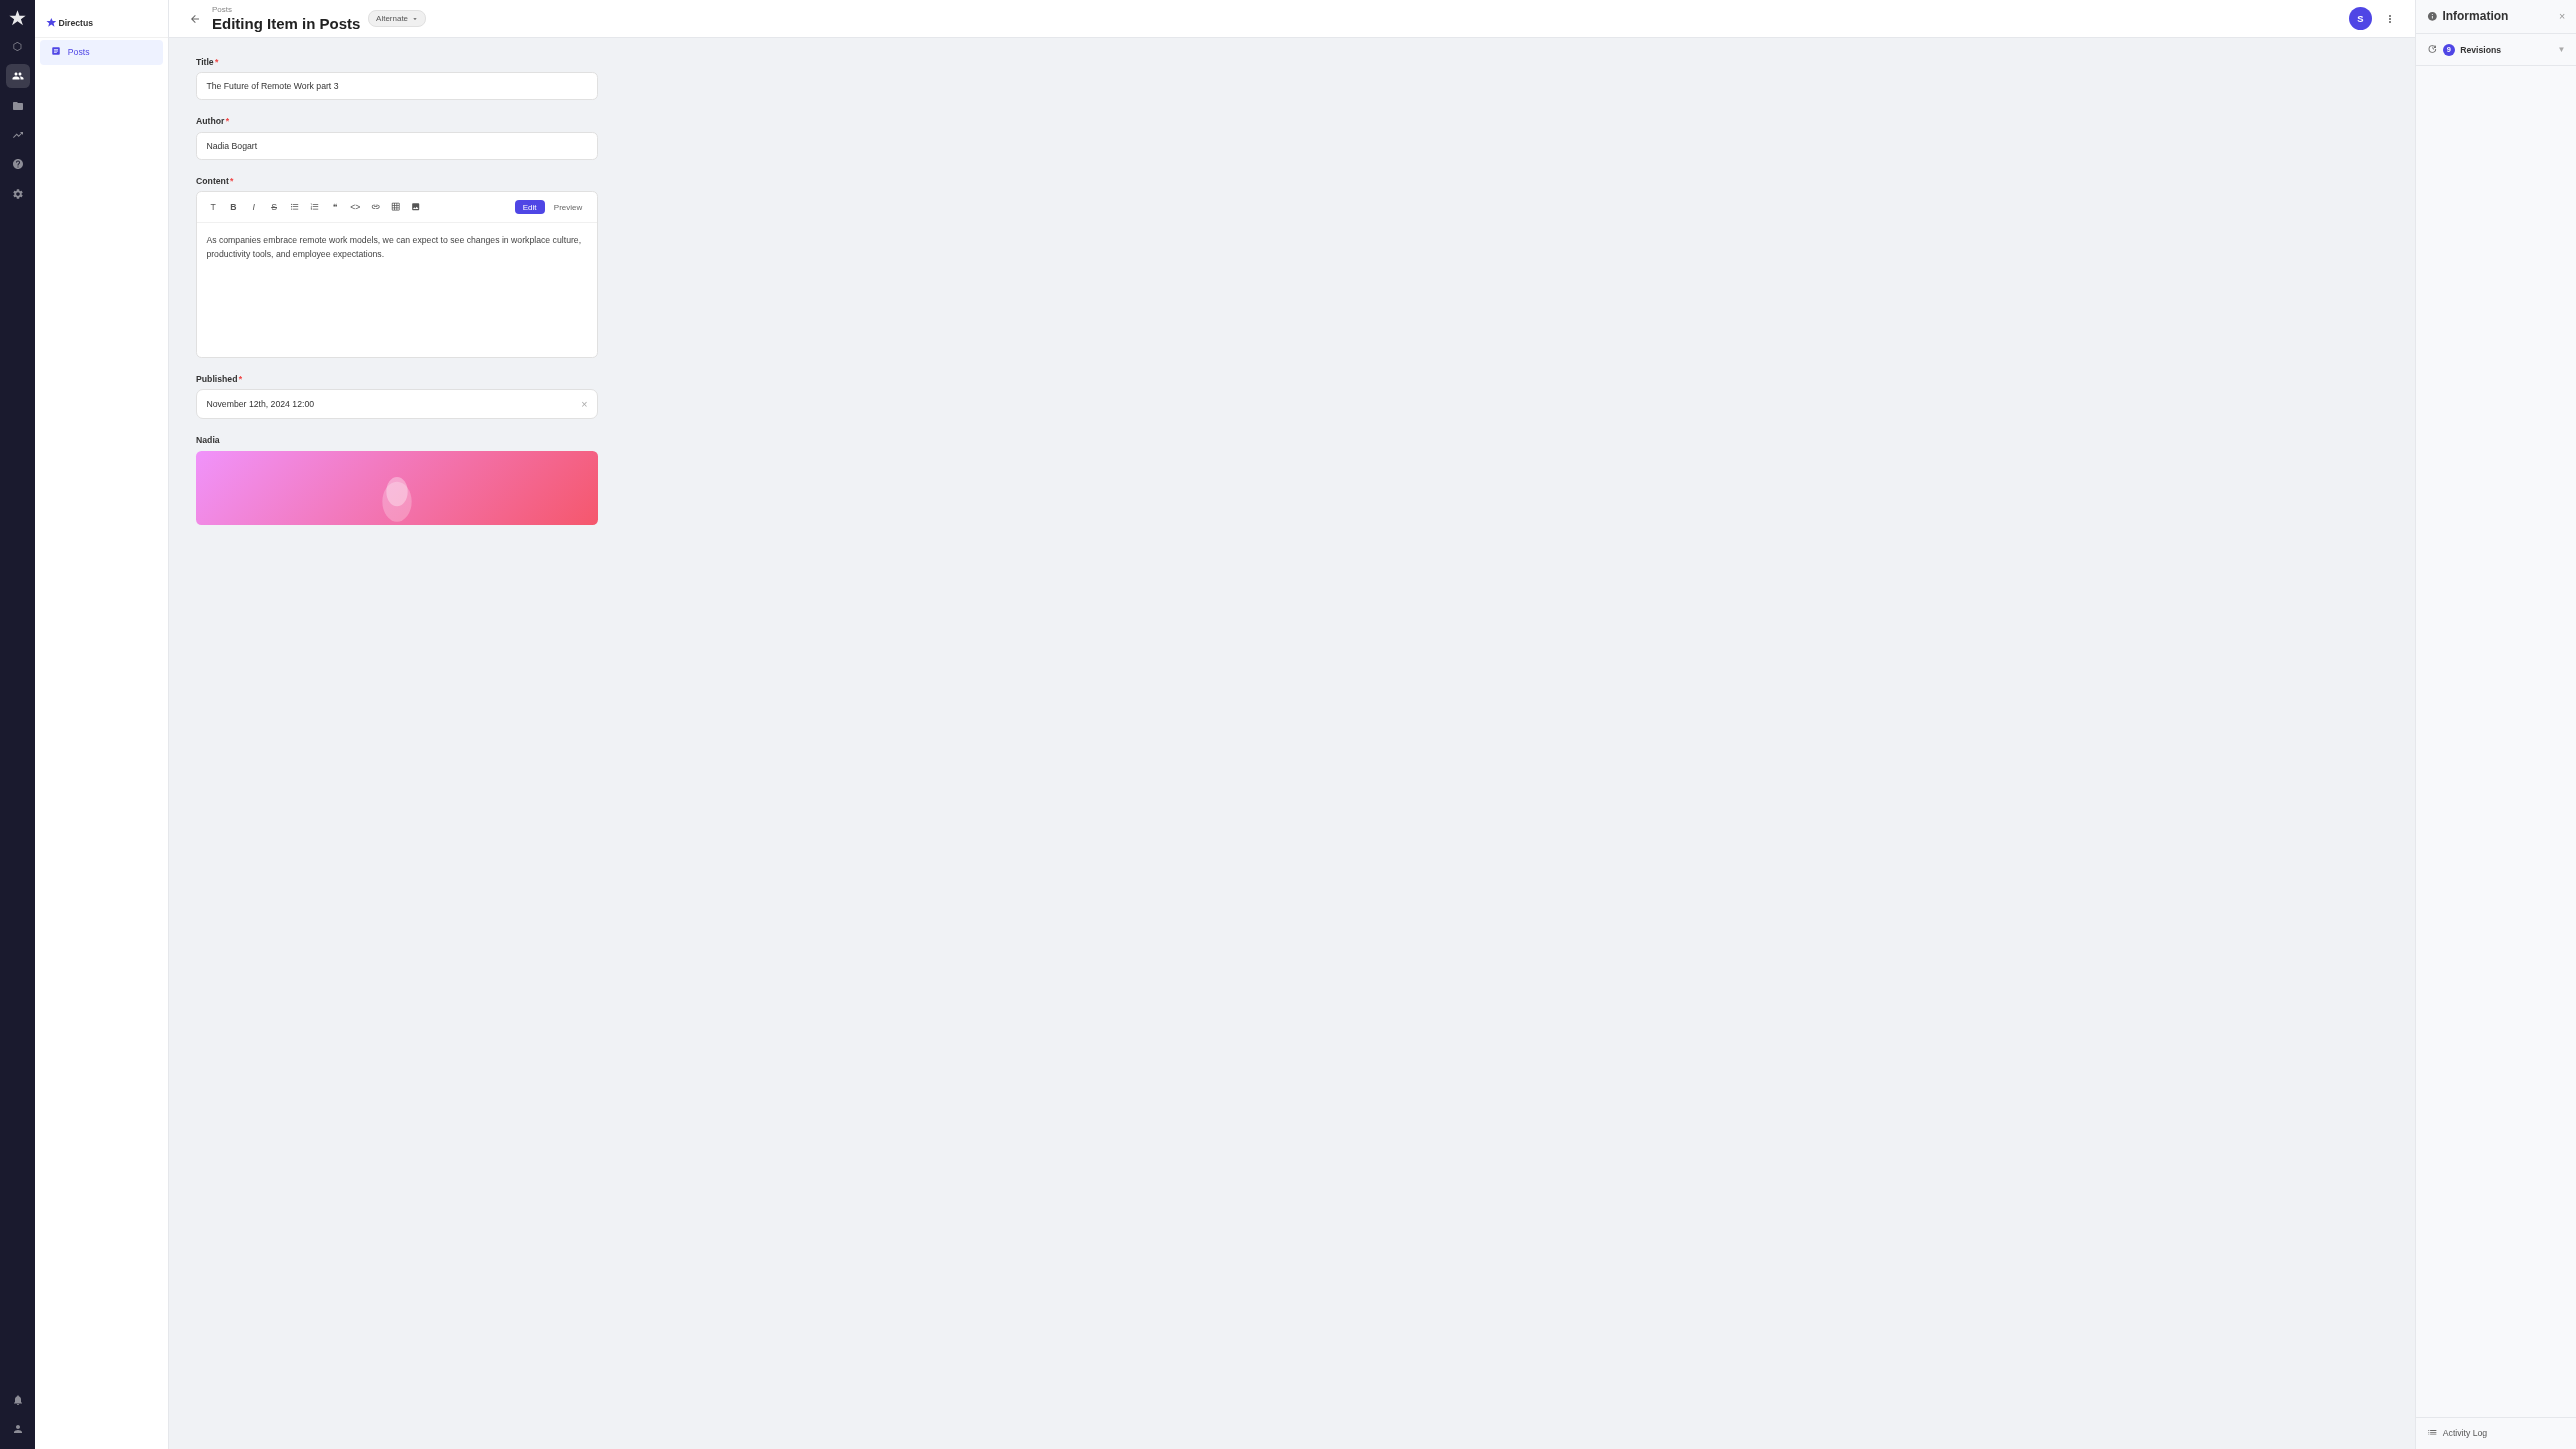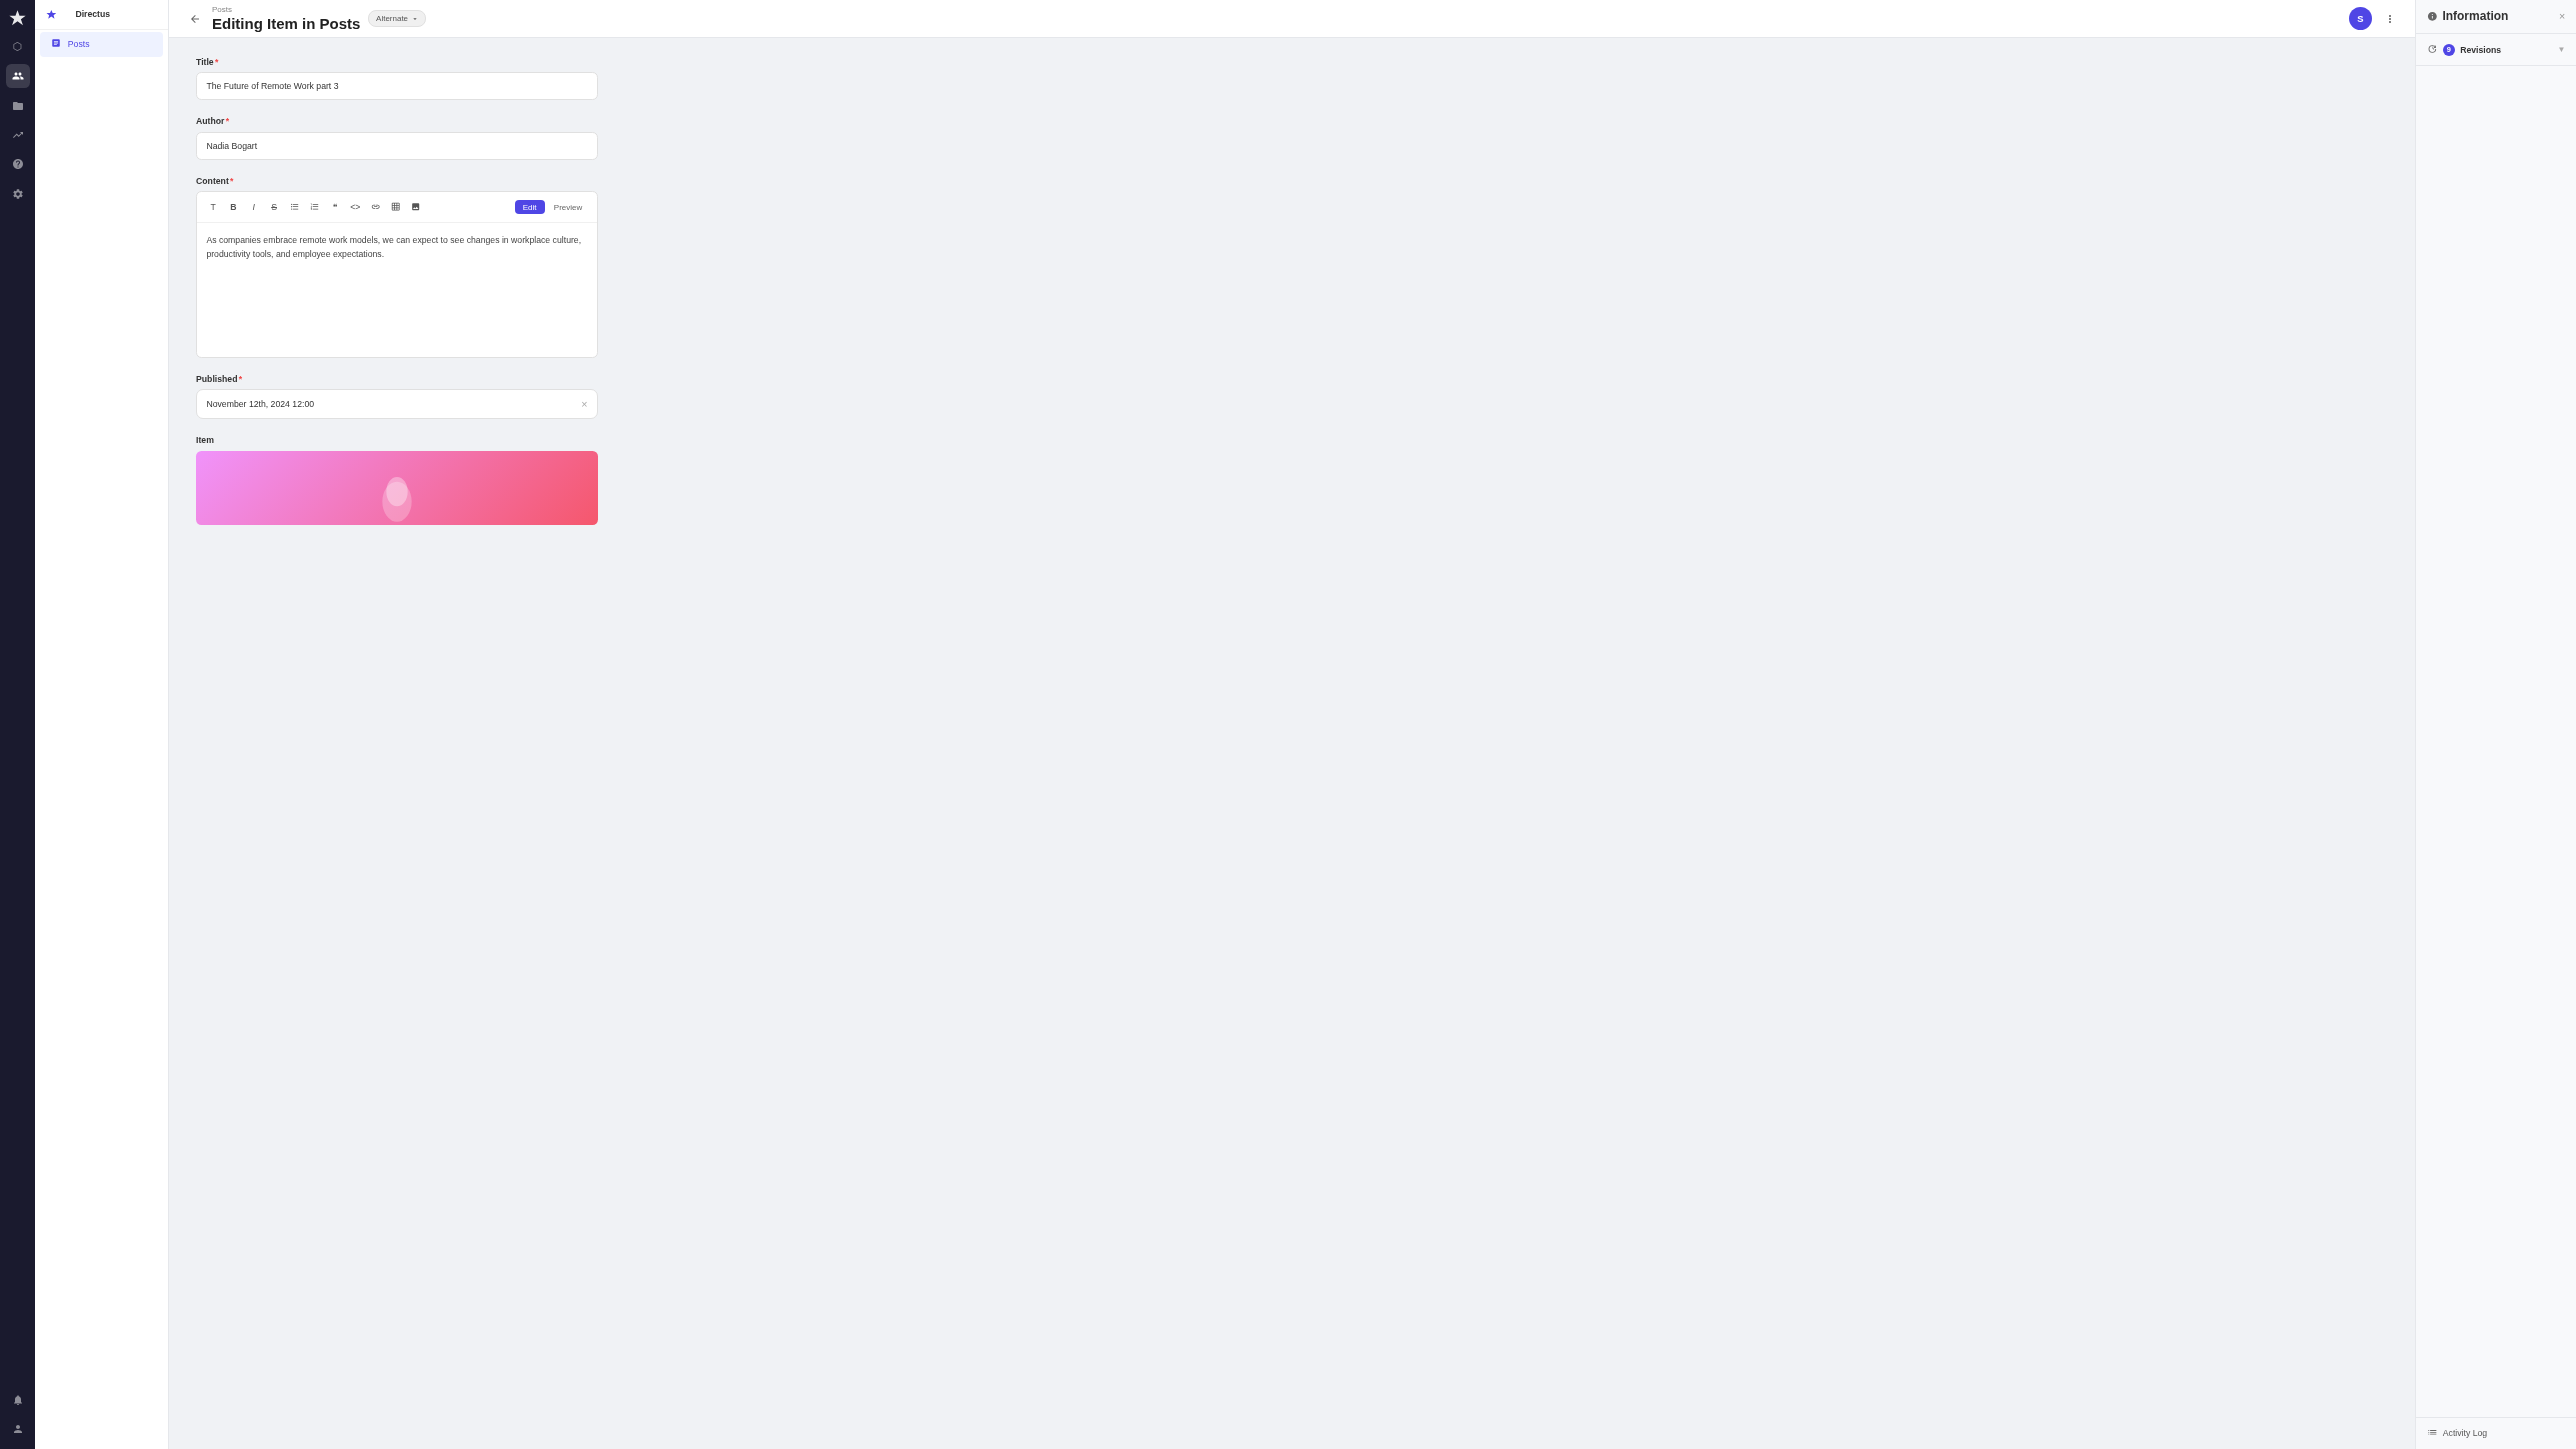--- a/index.html
+++ b/index.html
@@ -6,21 +6,21 @@
     body { font-family: -apple-system, BlinkMacSystemFont, 'Segoe UI', sans-serif; background: #f0f2f5; display: flex; height: 100vh; overflow: hidden; font-size: 9.4px; color: #333; }
 
     
     .sidebar { width: 35px; background: #1a1a2e; display: flex; flex-direction: column; align-items: center; padding: 8px 0; gap: 5.4px; flex-shrink: 0; }
     .sidebar-icon { width: 24px; height: 24px; display: flex; align-items: center; justify-content: center; border-radius: 5.4px; cursor: pointer; color: rgba(255,255,255,0.5); font-size: 10.7px; }
     .sidebar-icon.active { background: rgba(255,255,255,0.15); color: white; }
     .sidebar-spacer { flex: 1; }
 
     
     .nav-panel { width: 134px; background: #fff; border-right: 0.7px solid #e5e7eb; display: flex; flex-direction: column; flex-shrink: 0; }
-    .nav-header { padding: 9.4px 10.7px; display: flex; align-items: flex-start; gap: 19px; border-bottom: 0.7px solid #f0f0f0; }
+    .nav-header { padding: 9.4px 10.7px; display: flex; align-items: center; gap: 2px; border-bottom: 0.7px solid #f0f0f0; margin-top: 8px; }
     .nav-header-title { font-size: 8.7px; font-weight: 600; color: #333; }
     .nav-item { display: flex; align-items: center; gap: 6.7px; padding: 6.7px 10.7px; cursor: pointer; font-size: 8.7px; color: #555; border-radius: 4px; margin: 1.3px 5.4px; }
     .nav-item.active { background: #eef2ff; color: #4f46e5; font-weight: 500; }
     .nav-item-icon { font-size: 9.4px; }
 
     
     .main { flex: 1; display: flex; flex-direction: column; overflow: hidden; }
     .topbar { background: #fff; border-bottom: 0.7px solid #e5e7eb; padding: 0 16px; height: 38px; display: flex; align-items: center; gap: 8px; flex-shrink: 0; }
     .topbar-back { width: 19px; height: 19px; display: flex; align-items: center; justify-content: center; cursor: pointer; color: #666; border-radius: 2.7px; }
     .topbar-breadcrumb { font-size: 8px; color: #888; }
@@ -240,21 +240,21 @@
         <span>Published</span>
         <span class="field-required">*</span>
       </div>
       <div class="date-field">
         <span>November 12th, 2024 12:00</span>
         <span class="date-clear">×</span>
       </div>
     </div>
 
     <div class="field-group">
-      <div class="field-label">Item</div>
+      <div class="field-label">Nadia</div>
       <div class="cover-preview">
 
         <svg width="54" height="60" viewBox="0 0 80 90">
           <ellipse cx="40" cy="55" rx="22" ry="30" fill="rgba(255,255,255,0.25)"></ellipse>
           <ellipse cx="40" cy="40" rx="16" ry="22" fill="rgba(255,255,255,0.35)"></ellipse>
         </svg>
       </div>
     </div>
 
   </div>

